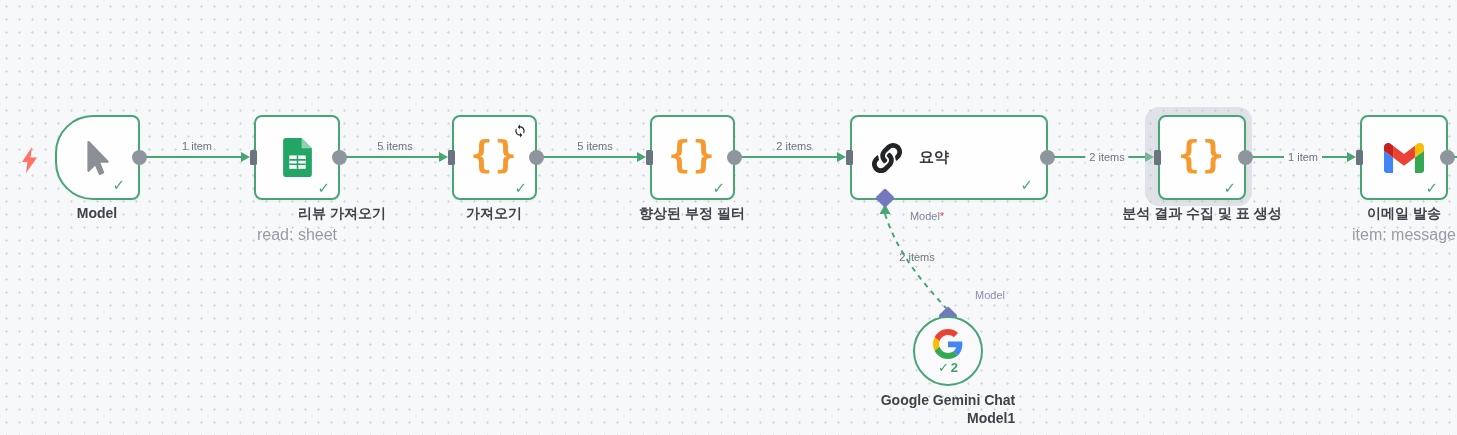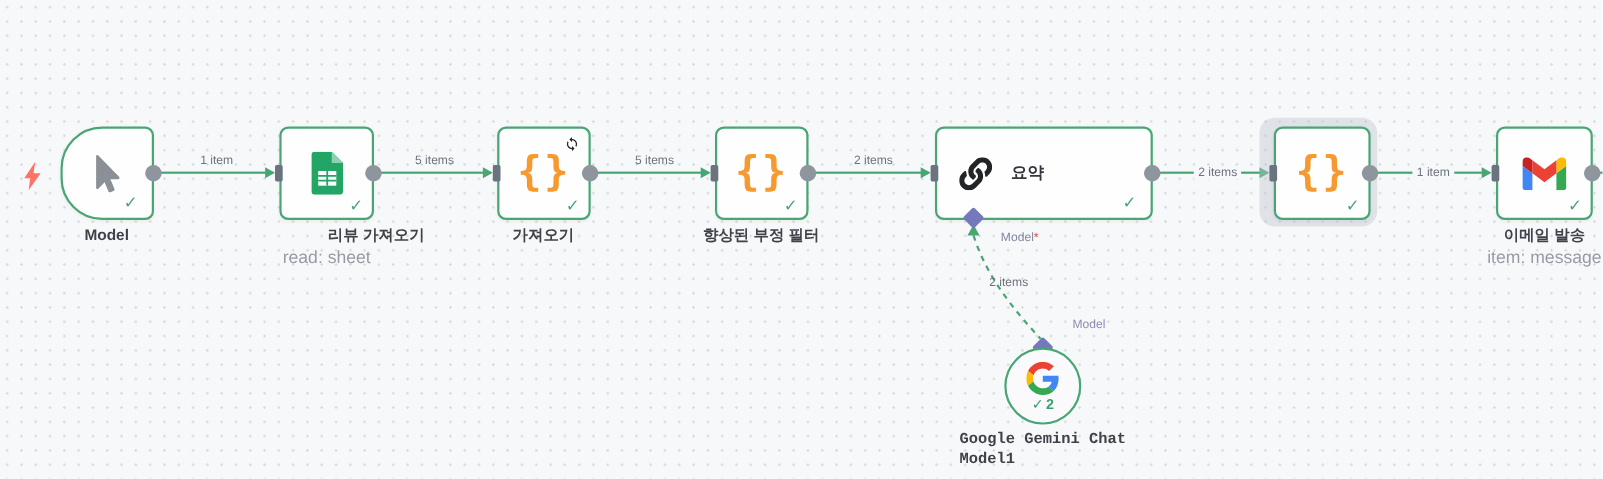--- a/index.html
+++ b/index.html
@@ -91,22 +91,22 @@
     box-sizing:border-box;border:2px solid #49a574;border-radius:50%;
     background:#fafafc;z-index:7;display:flex;flex-direction:column;
     align-items:center;justify-content:center;
   }
   .gemini-badge{
     font-size:13px;font-weight:700;color:#3da06b;line-height:1;margin-top:2px;
     display:flex;gap:2px;align-items:center;
   }
   .gemini-title{
     position:absolute;top:391px;left:948px;transform:translateX(-50%);
-    text-align:left;font-size:14px;font-weight:600;color:#3f4349;
-    line-height:18px;white-space:nowrap;z-index:4;font-family:Liberation Mono, monospace;
+    text-align:right;font-size:14px;font-weight:600;color:#3f4349;
+    line-height:18px;white-space:nowrap;z-index:4;
   }
   .bolt{position:absolute;left:22px;top:147px;z-index:2;}
 </style>
 </head>
 <body>
 
 <div class="canvas">
 
   <svg class="bolt" width="15" height="26" viewBox="0 0 15 26">
     <path d="M10 0 L0 15 H5.5 L4 26 L15 10.5 H8.5 Z" fill="#ff7364"></path>
@@ -199,20 +199,21 @@
     <span class="summary-title">요약</span>
     <span class="node-check">✓</span>
   </div>
   <div class="diamond" style="left:878px;top:191px;"></div>
   <span class="port-label" style="left:885px;top:210px;"><span>Model</span><span class="req">*</span></span>
 
   <div class="node node-collect">
     <span class="braces">{}</span>
     <span class="node-check">✓</span>
   </div>
+  <span class="node-title" style="left:1202px;">분석 결과 수집 및 표 생성</span>
 
   <div class="node node-email">
     <svg width="40" height="30" viewBox="0 0 48 36">
       <path fill="#4285F4" d="M3.27 36h7.64V17.45L0 9.27v23.46C0 34.54 1.46 36 3.27 36z"></path>
       <path fill="#34A853" d="M37.09 36h7.64c1.81 0 3.27-1.46 3.27-3.27V9.27l-10.91 8.18z"></path>
       <path fill="#FBBC05" d="M37.09 3.27v14.18L48 9.27V4.9c0-4.09-4.66-6.41-7.91-3.95z"></path>
       <path fill="#EA4335" d="M10.91 17.45V3.27L24 13.09 37.09 3.27v14.18L24 27.27z"></path>
       <path fill="#C5221F" d="M0 4.9v4.37l10.91 8.18V3.27L7.91.95C4.66-1.5 0 .81 0 4.9z"></path>
     </svg>
     <span class="node-check">✓</span>

